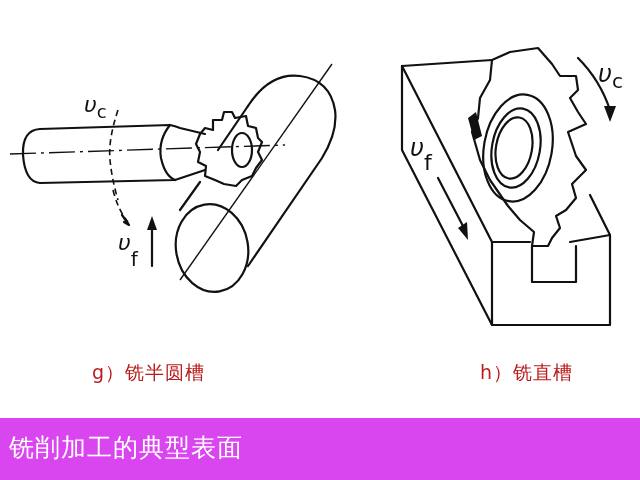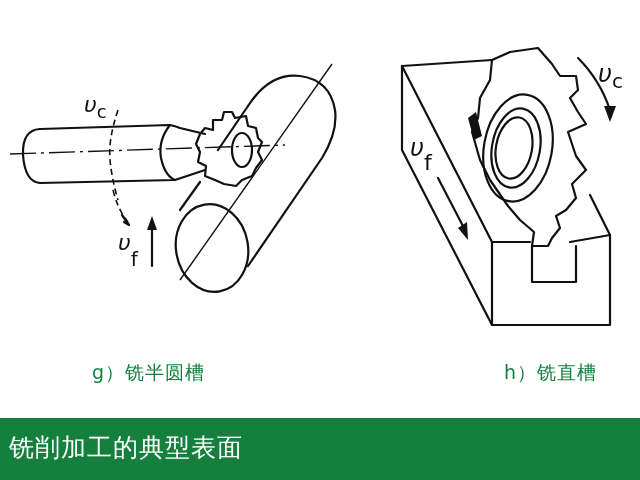--- a/index.html
+++ b/index.html
@@ -10,27 +10,27 @@
   .panel { position: absolute; text-decoration: underline; }
   #panel-g { left: 0; top: 30px; width: 360px; height: 310px; }
   #panel-h { left: 380px; top: 20px; width: 260px; height: 320px; }
   svg { display: block; }
   .stroke { fill: none; stroke: #111; stroke-width: 2.2; stroke-linejoin: round; stroke-linecap: round; }
   .thin { fill: none; stroke: #111; stroke-width: 1.4; }
   .dash { fill: none; stroke: #111; stroke-width: 1.6; stroke-dasharray: 6 4; }
   .dashdot { fill: none; stroke: #111; stroke-width: 1.4; stroke-dasharray: 26 5 3 5; }
   .lbl { font-family: "DejaVu Sans", sans-serif; fill: #111; }
   .caption {
-    position: absolute; font-size: 19px; color: #15803d; letter-spacing: 1px;
+    position: absolute; font-size: 19px; color: #b91c1c; letter-spacing: 1px;
     font-family: "DejaVu Sans", sans-serif;
   }
   #caption-g { left: 92px; top: 360px; }
-  #caption-h { left: 504px; top: 360px; }
+  #caption-h { left: 480px; top: 360px; }
   .footer-bar {
-    position: absolute; left: 0; top: 418px; width: 640px; height: 62px; background: #15803d;
+    position: absolute; left: 0; top: 418px; width: 640px; height: 62px; background: #d946ef;
   }
   .footer-title {
     position: absolute; left: 9px; top: 13px; color: #ffffff; font-size: 25px; letter-spacing: 1px;
     font-family: "DejaVu Sans", sans-serif;
   }
 </style>
 </head>
 <body>
 
 <div class="panel" id="panel-g">

